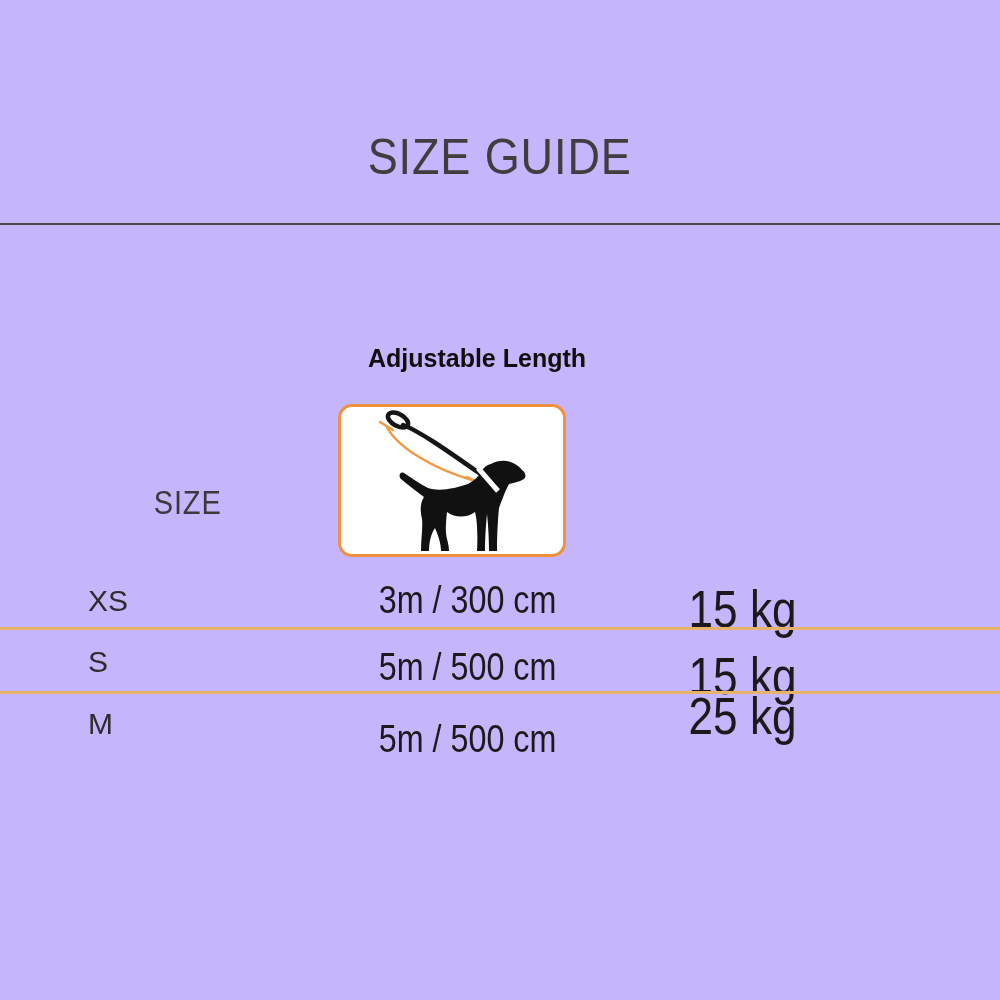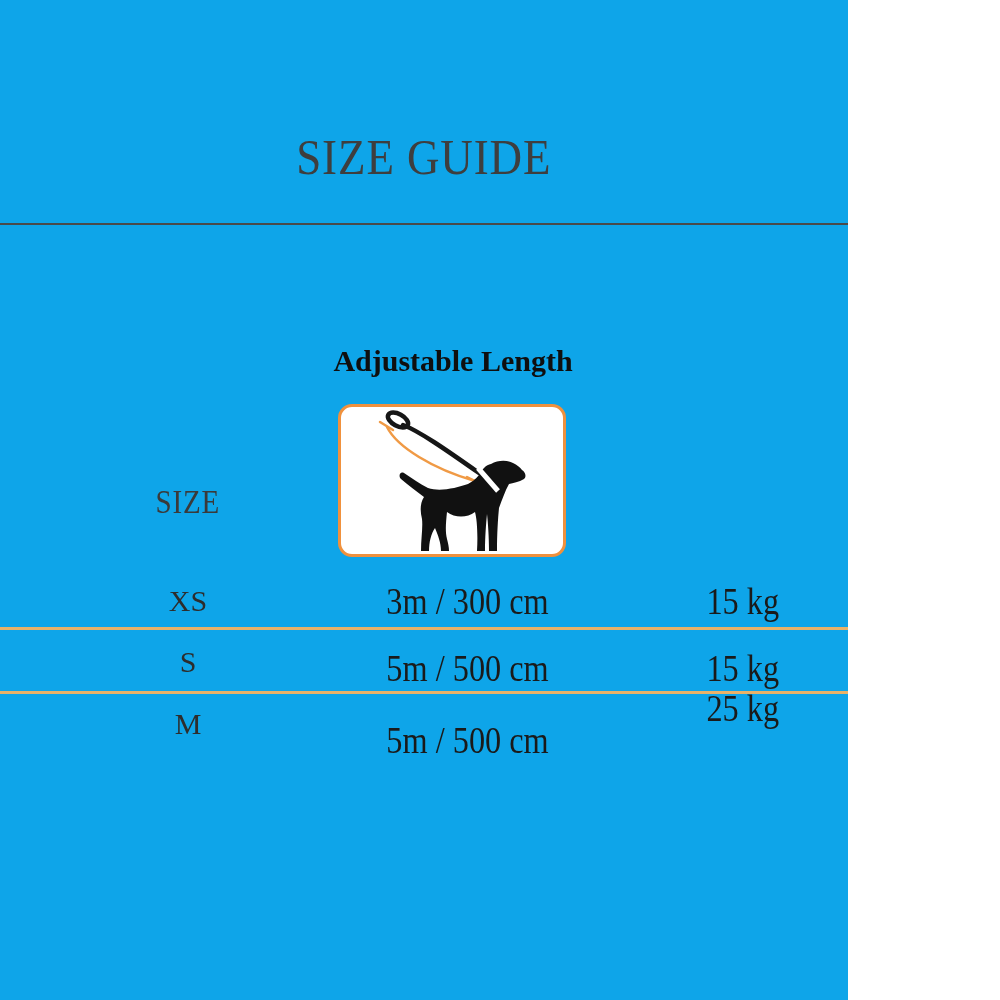--- a/index.html
+++ b/index.html
@@ -1,21 +1,21 @@
 <!DOCTYPE html>
 <html><head>
 <meta charset="utf-8">
 <style>
   html, body { margin: 0; padding: 0; background: #ffffff; }
   .stage {
     position: relative;
-    width: 848px;
+    width: 1000px;
     height: 1000px;
-    background: #0ea5e9;
-    font-family: Liberation Serif, serif;
+    background: #c4b5fd;
+    font-family: Liberation Sans, sans-serif;
     overflow: hidden;
   }
   
   .page-title {
     position: absolute;
     left: 0; top: 128px;
     width: 100%;
     text-align: center;
     font-size: 50px;
     font-weight: 400;
@@ -29,23 +29,23 @@
   }
   .header-divider {
     position: absolute;
     left: 0; top: 223px;
     width: 100%; height: 2px;
     background: #4a4a4a;
   }
   
   .adjustable-length-header {
     position: absolute;
-    left: 453px; top: 344px;
+    left: 477px; top: 344px;
     transform: translateX(-50%);
-    font-size: 30px;
+    font-size: 25px;
     font-weight: bold;
     color: #0f0f0f;
     white-space: nowrap;
     text-align: center;
   }
   .size-header {
     position: absolute;
     left: 88px; top: 484px;
     width: 200px;
     text-align: center;
@@ -71,39 +71,38 @@
     border: 3px solid #f0913d;
     border-radius: 14px;
     background: #ffffff;
   }
   .leash-box svg { display: block; width: 100%; height: 100%; }
   
   .cell-size {
     position: absolute;
     left: 88px;
     width: 200px;
-    text-align: center;
     font-size: 30px;
     color: #2d2d2d;
   }
   .cell-length {
     position: absolute;
     left: 338px;
     width: 260px;
     text-align: center;
     font-size: 38px;
     color: #1a1a1a;
     white-space: nowrap;
   }
   .cell-weight {
     position: absolute;
     left: 643px;
     width: 200px;
     text-align: center;
-    font-size: 38px;
+    font-size: 52px;
     color: #1a1a1a;
     white-space: nowrap;
   }
   .cond { display: inline-block; transform: scaleX(0.85); transform-origin: center; }
   .row-separator {
     position: absolute;
     left: 0;
     width: 100%; height: 3px;
     background: #e9b269;
   }

